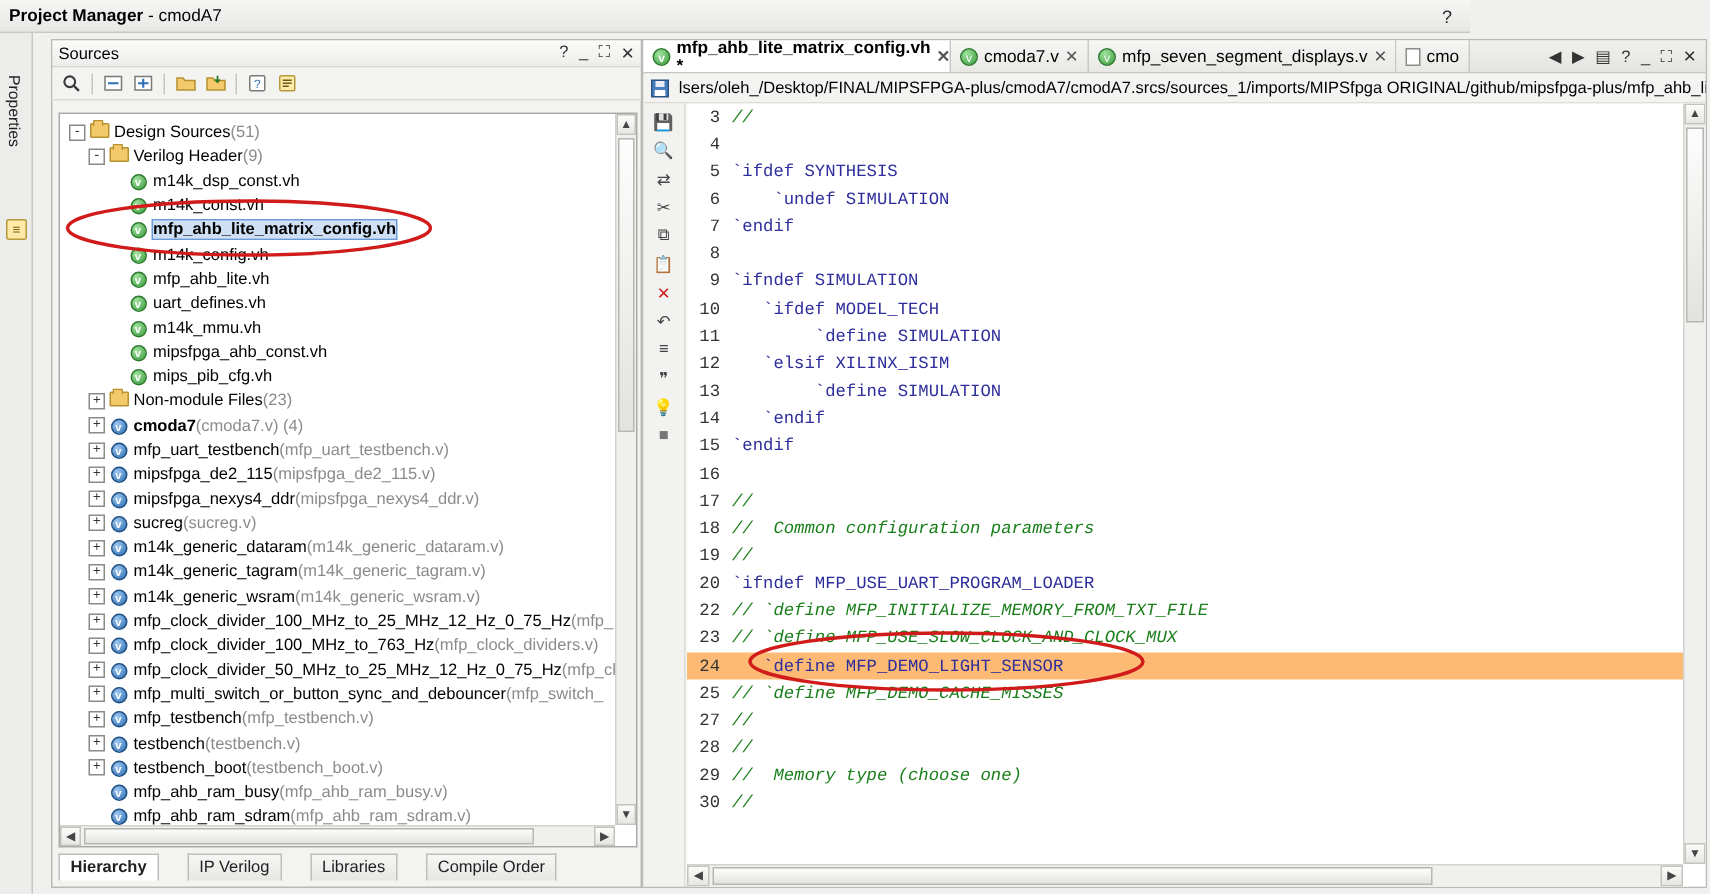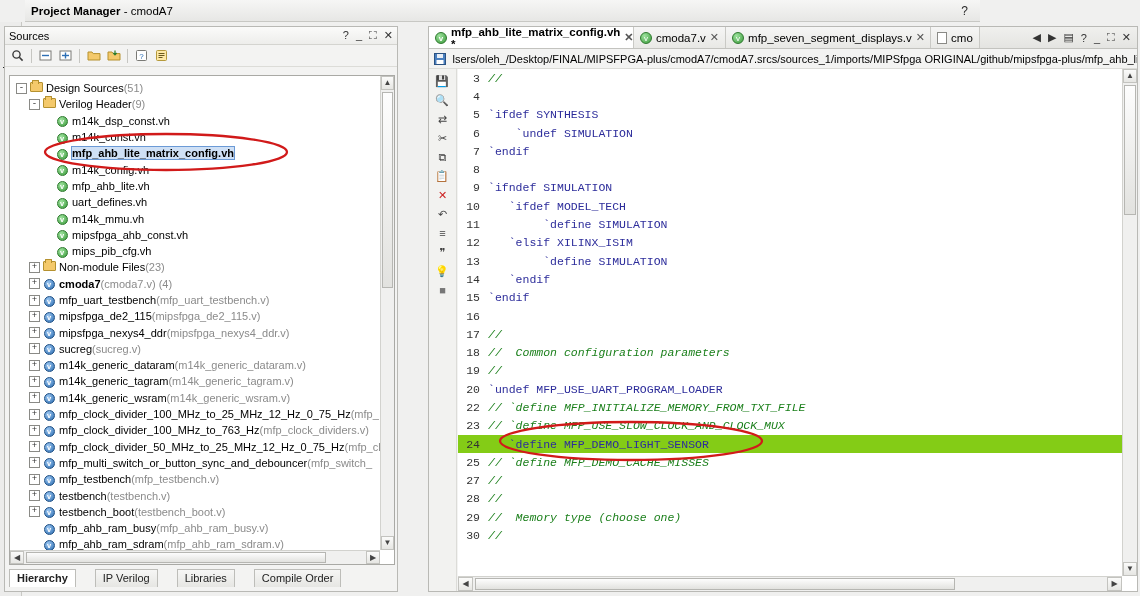--- a/index.html
+++ b/index.html
@@ -5,21 +5,21 @@
   * { box-sizing: border-box; }
   html, body { margin:0; padding:0; }
   body {
     width:1140px; height:596px;
     font-family:"Liberation Sans", sans-serif;
     font-size:11px;
     background:#f0f0ef;
     color:#000;
     overflow:hidden;
   }
-  #app { position:relative; width:980px; height:596px;padding-left:25px; }
+  #app { position:relative; width:980px; height:596px; }
 
   
   .titlebar {
     height:22px; background:linear-gradient(#f6f6f5,#e7e7e5);
     border-bottom:1px solid #c8c8c4;
     display:flex; align-items:center; padding:0 6px;
   }
   .titlebar .t-text { font-size:11.5px; }
   .titlebar .t-text b { font-weight:bold; }
   .titlebar .help {
@@ -38,21 +38,21 @@
   }
   .vstrip .vicon {
     position:absolute; left:4px; top:124px; width:14px; height:14px;
     border:1px solid #b59a3c; border-radius:2px;
     background:#ffe9a6;
     font-size:9px; line-height:12px; text-align:center; color:#7a6310;
   }
 
   
   .sources-panel {
-    position:absolute; left:4px; top:26px; width:394px; height:566px;
+    position:absolute; left:34px; top:26px; width:394px; height:566px;
     background:#f3f3f2; border:1px solid #b9b9b5;
   }
   .panel-head {
     height:18px; display:flex; align-items:center;
     padding:0 4px; font-size:11px;
     background:linear-gradient(#fbfbfa,#ededeb);
     border-bottom:1px solid #d4d4d0;
   }
   .panel-head .ph-title { font-weight:normal; }
   .panel-head .ph-btns { margin-left:auto; display:flex; gap:7px; font-size:11px; color:#333; }
@@ -209,21 +209,21 @@
     font-family:"Liberation Mono", monospace;
   }
   .cline {
     display:flex; height:18.3px; align-items:center; font-size:11.5px; white-space:pre;
   }
   .cline .ln {
     width:30px; text-align:right; padding-right:8px; color:#333; flex:0 0 auto;
     font-family:"Liberation Mono", monospace;
   }
   .cline .ct { flex:1 1 auto; }
-  .cline.hl { background:#84cc16; }
+  .cline.hl { background:#fdba74; }
   .cm { color:#1a7f1a; font-style:italic; }
   .pp { color:#2d2d9b; }
   .ed-vsb {
     position:absolute; right:0; top:0; bottom:15px; width:15px;
     background:#f0f0ef; border-left:1px solid #d2d2ce;
   }
   .ed-vsb .arrow {
     height:14px; background:linear-gradient(#fbfbfa,#e6e6e3); border:1px solid #c3c3bf;
     font-size:8px; text-align:center; line-height:12px; color:#444;
   }
@@ -591,21 +591,21 @@
             <div class="cline"><span class="ln">10</span><span class="ct pp">   `ifdef MODEL_TECH</span></div>
             <div class="cline"><span class="ln">11</span><span class="ct pp">        `define SIMULATION</span></div>
             <div class="cline"><span class="ln">12</span><span class="ct pp">   `elsif XILINX_ISIM</span></div>
             <div class="cline"><span class="ln">13</span><span class="ct pp">        `define SIMULATION</span></div>
             <div class="cline"><span class="ln">14</span><span class="ct pp">   `endif</span></div>
             <div class="cline"><span class="ln">15</span><span class="ct pp">`endif</span></div>
             <div class="cline"><span class="ln">16</span><span class="ct "></span></div>
             <div class="cline"><span class="ln">17</span><span class="ct cm">//</span></div>
             <div class="cline"><span class="ln">18</span><span class="ct cm">//  Common configuration parameters</span></div>
             <div class="cline"><span class="ln">19</span><span class="ct cm">//</span></div>
-            <div class="cline"><span class="ln">20</span><span class="ct pp">`undef MFP_USE_UART_PROGRAM_LOADER</span></div>
+            <div class="cline"><span class="ln">20</span><span class="ct pp">`ifndef MFP_USE_UART_PROGRAM_LOADER</span></div>
             <div class="cline"><span class="ln">22</span><span class="ct cm">// `define MFP_INITIALIZE_MEMORY_FROM_TXT_FILE</span></div>
             <div class="cline"><span class="ln">23</span><span class="ct cm">// `define MFP_USE_SLOW_CLOCK_AND_CLOCK_MUX</span></div>
             <div class="cline hl"><span class="ln">24</span><span class="ct pp">   `define MFP_DEMO_LIGHT_SENSOR</span></div>
             <div class="cline"><span class="ln">25</span><span class="ct cm">// `define MFP_DEMO_CACHE_MISSES</span></div>
             <div class="cline"><span class="ln">27</span><span class="ct cm">//</span></div>
             <div class="cline"><span class="ln">28</span><span class="ct cm">//</span></div>
             <div class="cline"><span class="ln">29</span><span class="ct cm">//  Memory type (choose one)</span></div>
             <div class="cline"><span class="ln">30</span><span class="ct cm">//</span></div>
           </div>
         <div class="ed-vsb">

